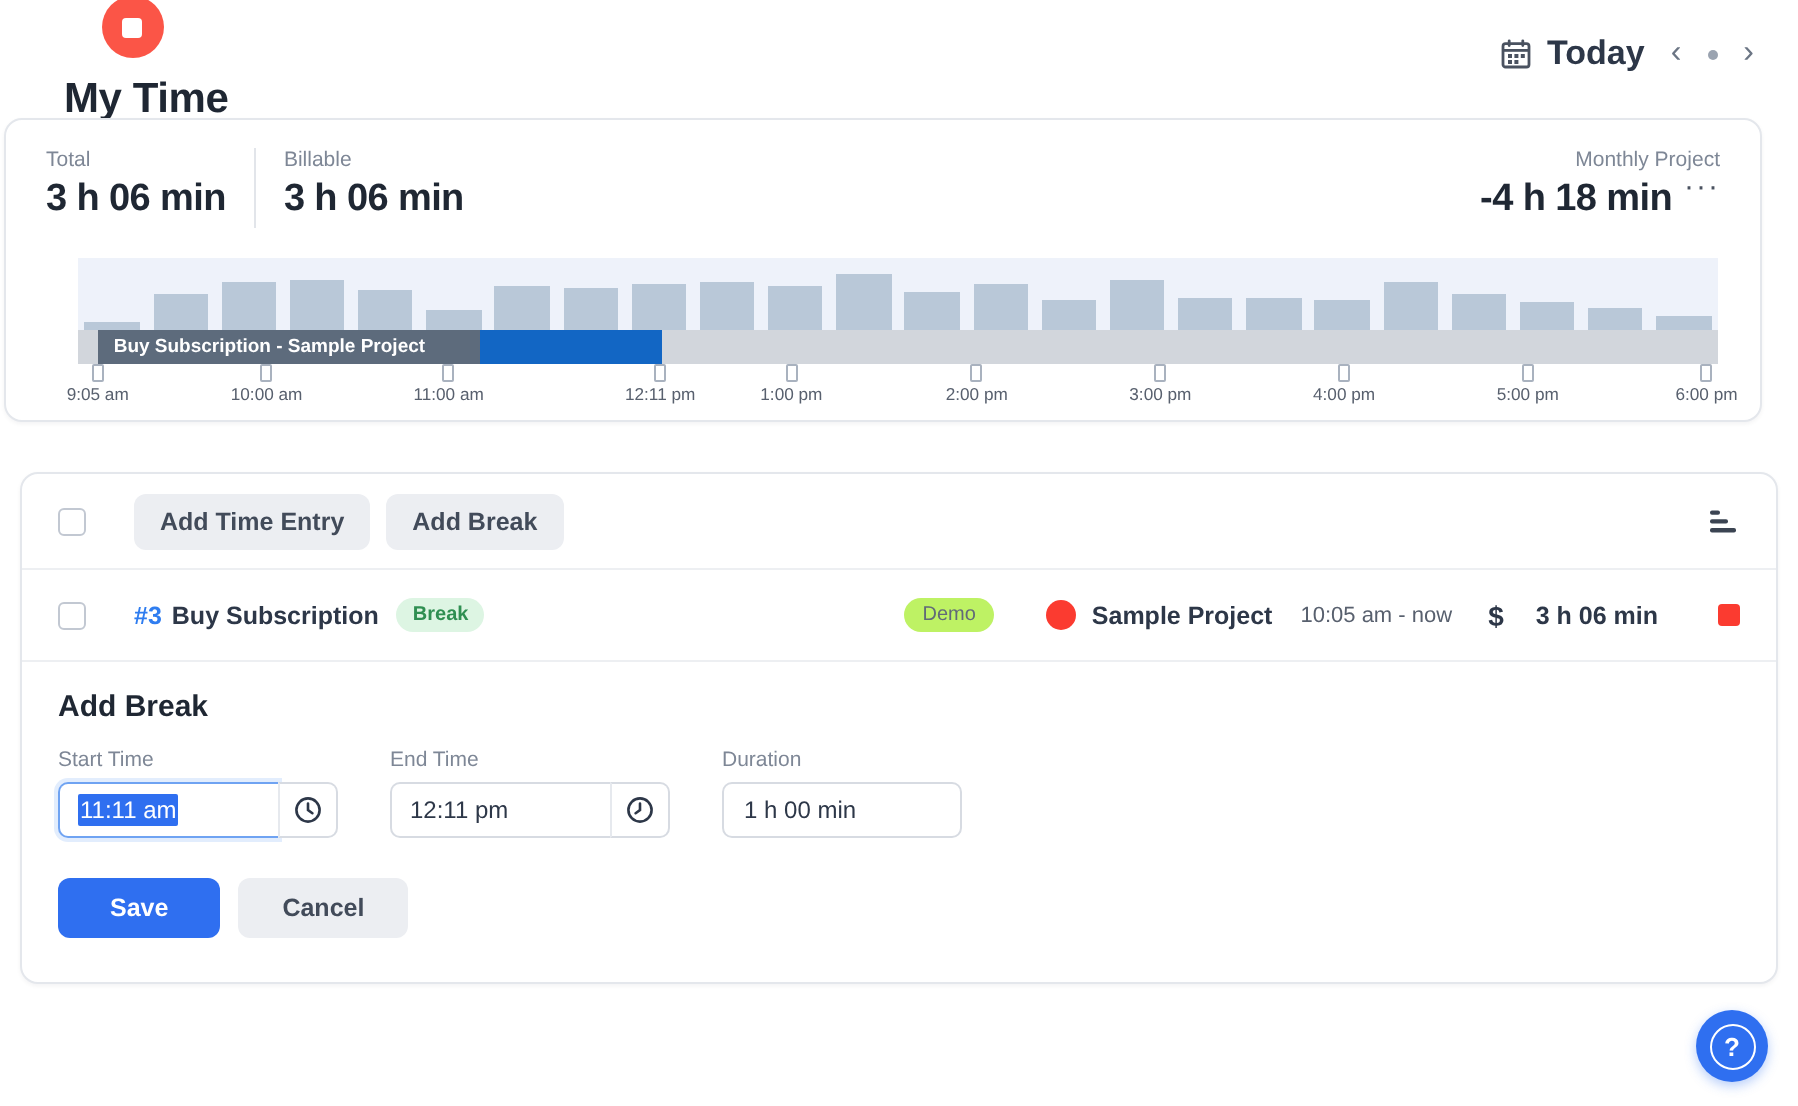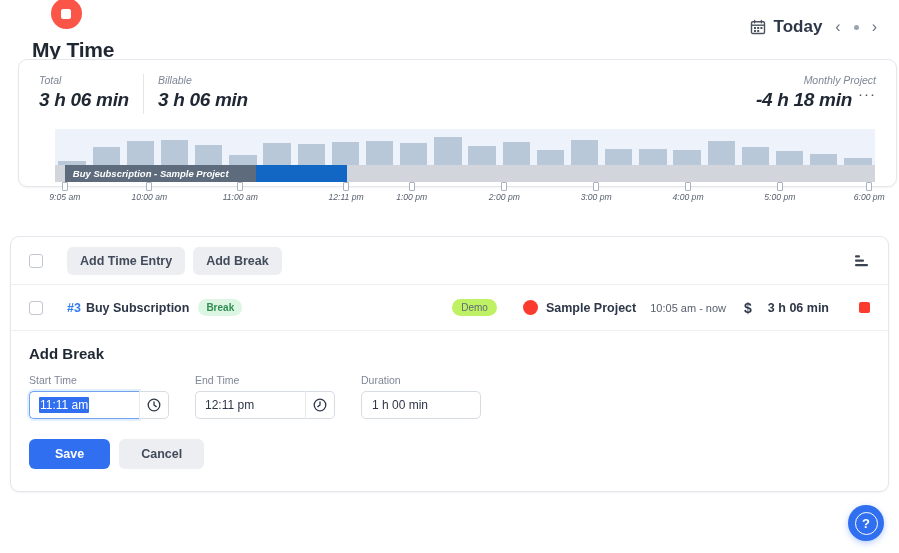--- a/index.html
+++ b/index.html
@@ -69,21 +69,21 @@
   }
 
   
   .card {
     position: absolute; background: #fff;
     border: 1px solid #e4e7ec; border-radius: 9px;
     box-shadow: 0 1px 2px rgba(16,24,40,0.05);
   }
 
   
-  .summary-card { left: 18px; top: 59px; width: 879px; height: 128px; font-style: italic; }
+  .summary-card { left: 2px; top: 59px; width: 879px; height: 152px; }
   .sum-stats {
     display: flex; align-items: flex-start;
     padding: 14px 0 0 20px; height: 58px;
   }
   .stat-block { padding-right: 14px; }
   .stat-label {
     font-size: 10.5px; color: #7e8796; margin-bottom: 3px; font-weight:400;
   }
   .stat-value {
     font-size: 19px; font-weight: 700; color: #1f2733; letter-spacing: -0.3px;

